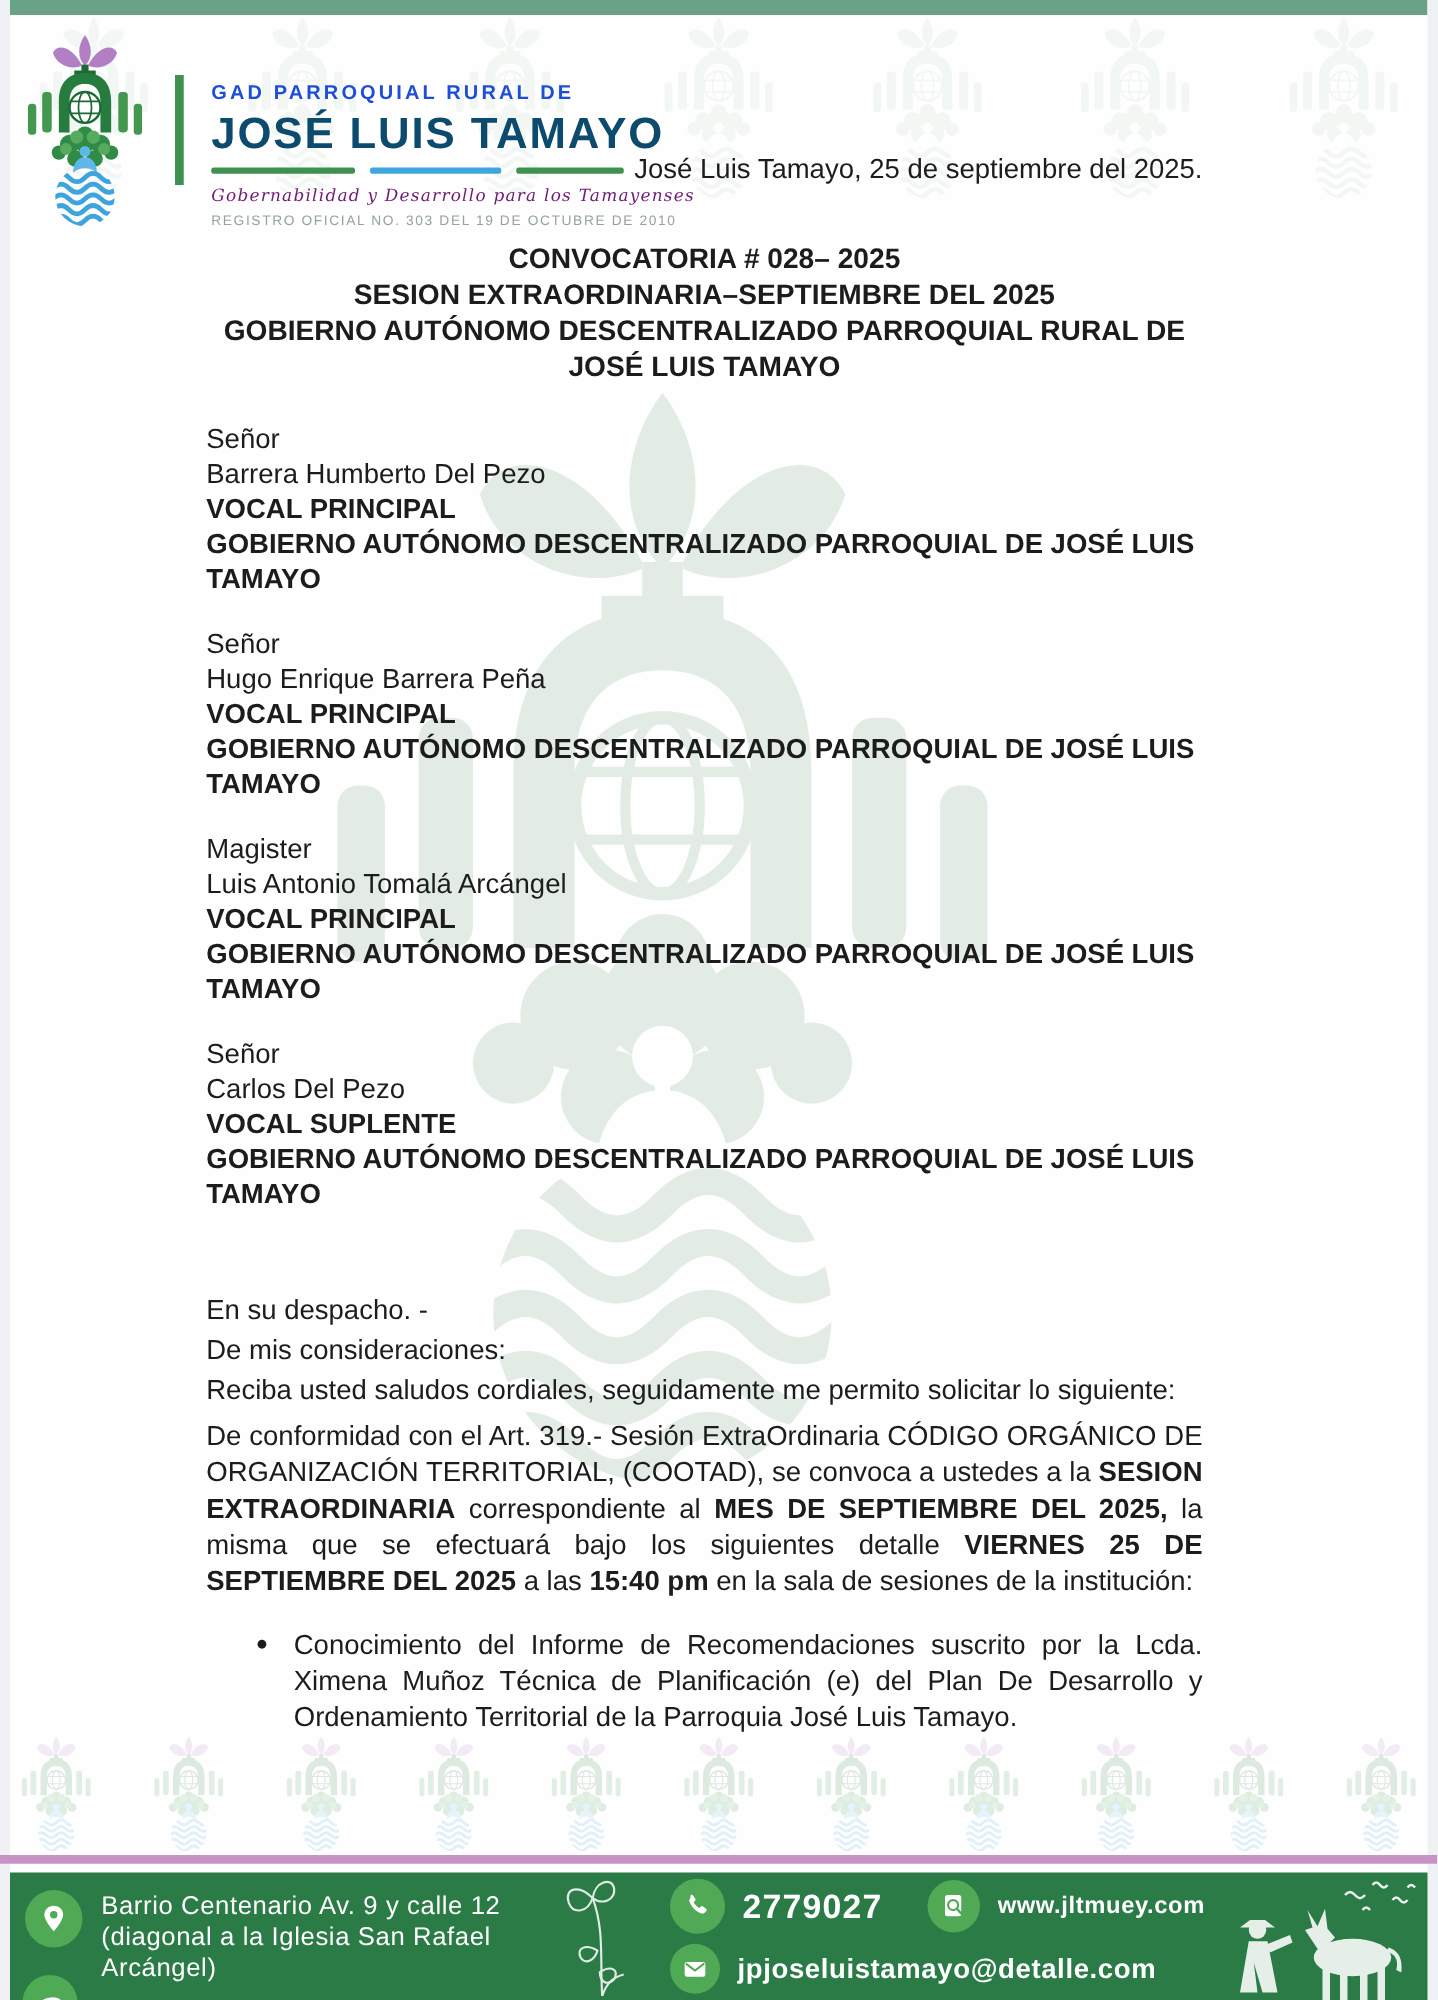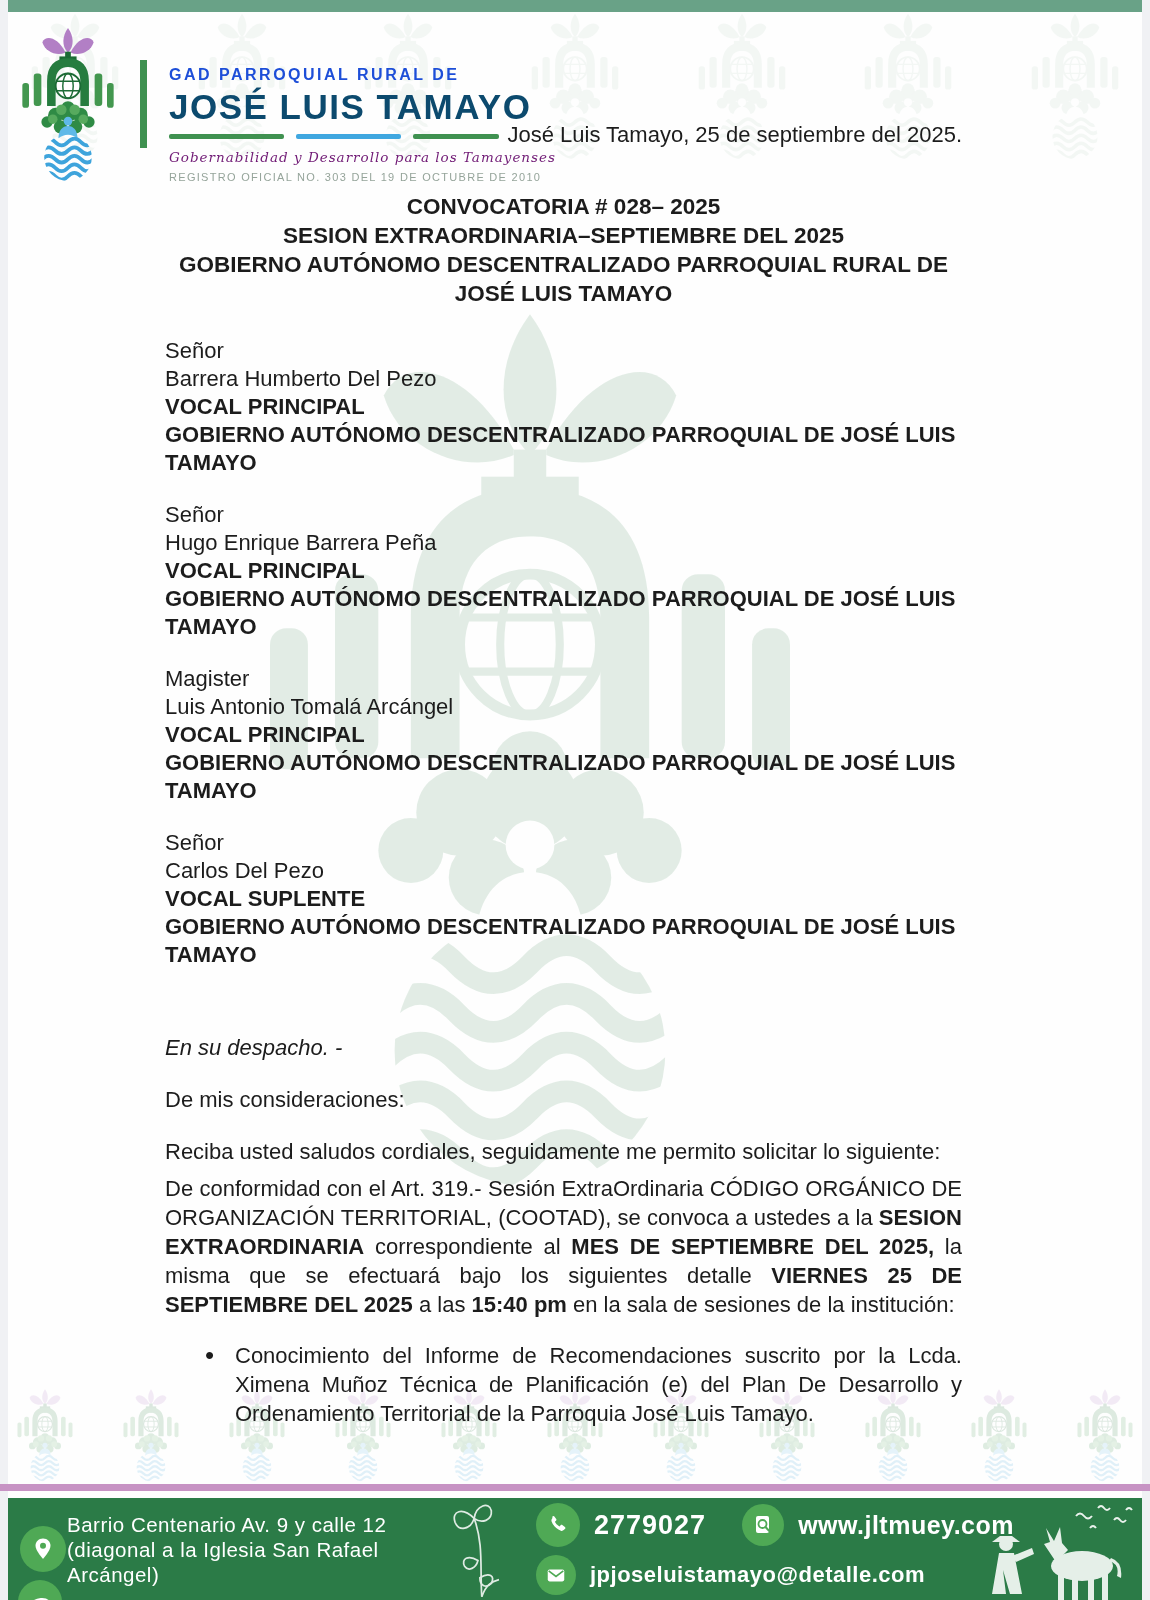--- a/index.html
+++ b/index.html
@@ -39,43 +39,43 @@
 
   .dateline{position:absolute;top:122px;right:188px;font-size:22px;z-index:5;}
 
   
   .letter{position:absolute;top:192px;left:165px;width:797px;z-index:5;
           font-size:22px;line-height:28px;}
   .title{font-weight:bold;text-align:center;font-size:22.5px;line-height:29px;}
   .recipients{margin-top:29px;}
   .recipient{margin-bottom:24px;}
   .recipient .bold{font-weight:bold;}
-  .plain-line{margin-top:24px;}
-  .first-line{margin-top:65px;font-style:italic;}
+  .plain-line{margin-top:4px;}
+  .first-line{margin-top:65px;}
   .para{margin-top:8px;text-align:justify;line-height:29px;}
   .b{font-weight:bold;}
   .bullets{margin:15px 0 0 0;padding:0;list-style:none;}
   .bullets li{position:relative;padding-left:70px;text-align:justify;line-height:29px;}
   .bullets li::before{content:"\2022";position:absolute;left:40px;font-size:26px;}
 
   
   .pinkline{position:absolute;left:0;right:0;top:1484px;height:7px;background:#c793c4;z-index:45;}
   .footer{position:absolute;left:8px;right:8px;top:1498px;height:102px;background:#2b7b47;
           z-index:46;display:flex;align-items:center;color:#fff;overflow:hidden;}
-  .f-addr{display:flex;align-items:center;gap:1px;margin-left:12px;width:412px;flex:0 0 auto;}
+  .f-addr{display:flex;gap:15px;margin-left:12px;width:412px;flex:0 0 auto;}
   .icon-circle{border-radius:50%;background:#4fa955;display:flex;align-items:center;
                justify-content:center;flex:0 0 auto;}
   .pin-circle{width:46px;height:46px;}
   .addr-text{font-size:20.5px;line-height:25px;letter-spacing:.5px;}
   .f-flower{flex:0 0 auto;margin-left:2px;}
   .f-contacts{display:grid;grid-template-columns:auto auto;column-gap:36px;row-gap:8px;
               margin-left:16px;flex:0 0 auto;align-items:center;font-weight:bold;}
   .chip{display:flex;align-items:center;gap:14px;}
   .chip .num{font-size:27px;letter-spacing:1px;}
-  .chip .url{font-size:25px;letter-spacing:.5px;}
+  .chip .url{font-size:19px;letter-spacing:.5px;}
   .chip .mail{font-size:22px;letter-spacing:.5px;}
   .email-chip{grid-column:1 / span 2;}
   .f-art{position:absolute;right:6px;bottom:0;z-index:1;}
   .f-social{position:absolute;left:10px;bottom:-24px;}
 </style>
 </head>
 <body>
 
 <svg width="0" height="0" style="position:absolute">
   <symbol id="crest-color" viewBox="0 0 120 164">

